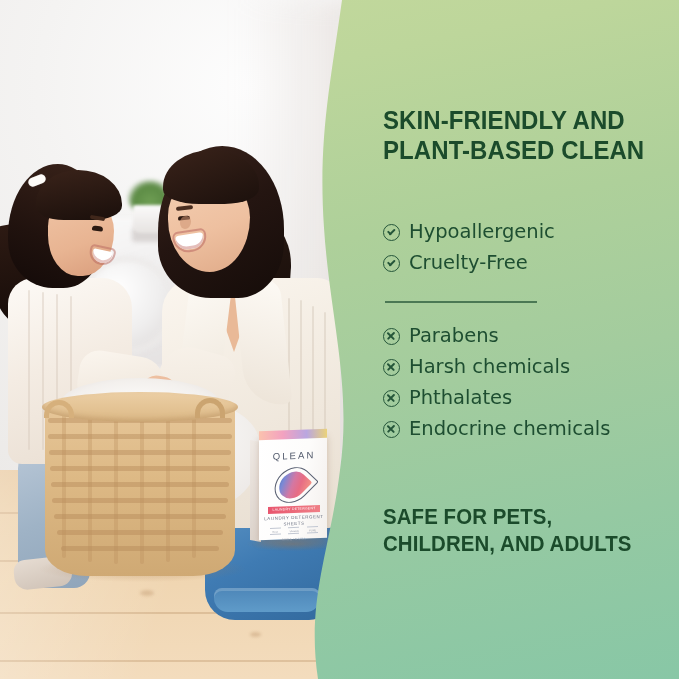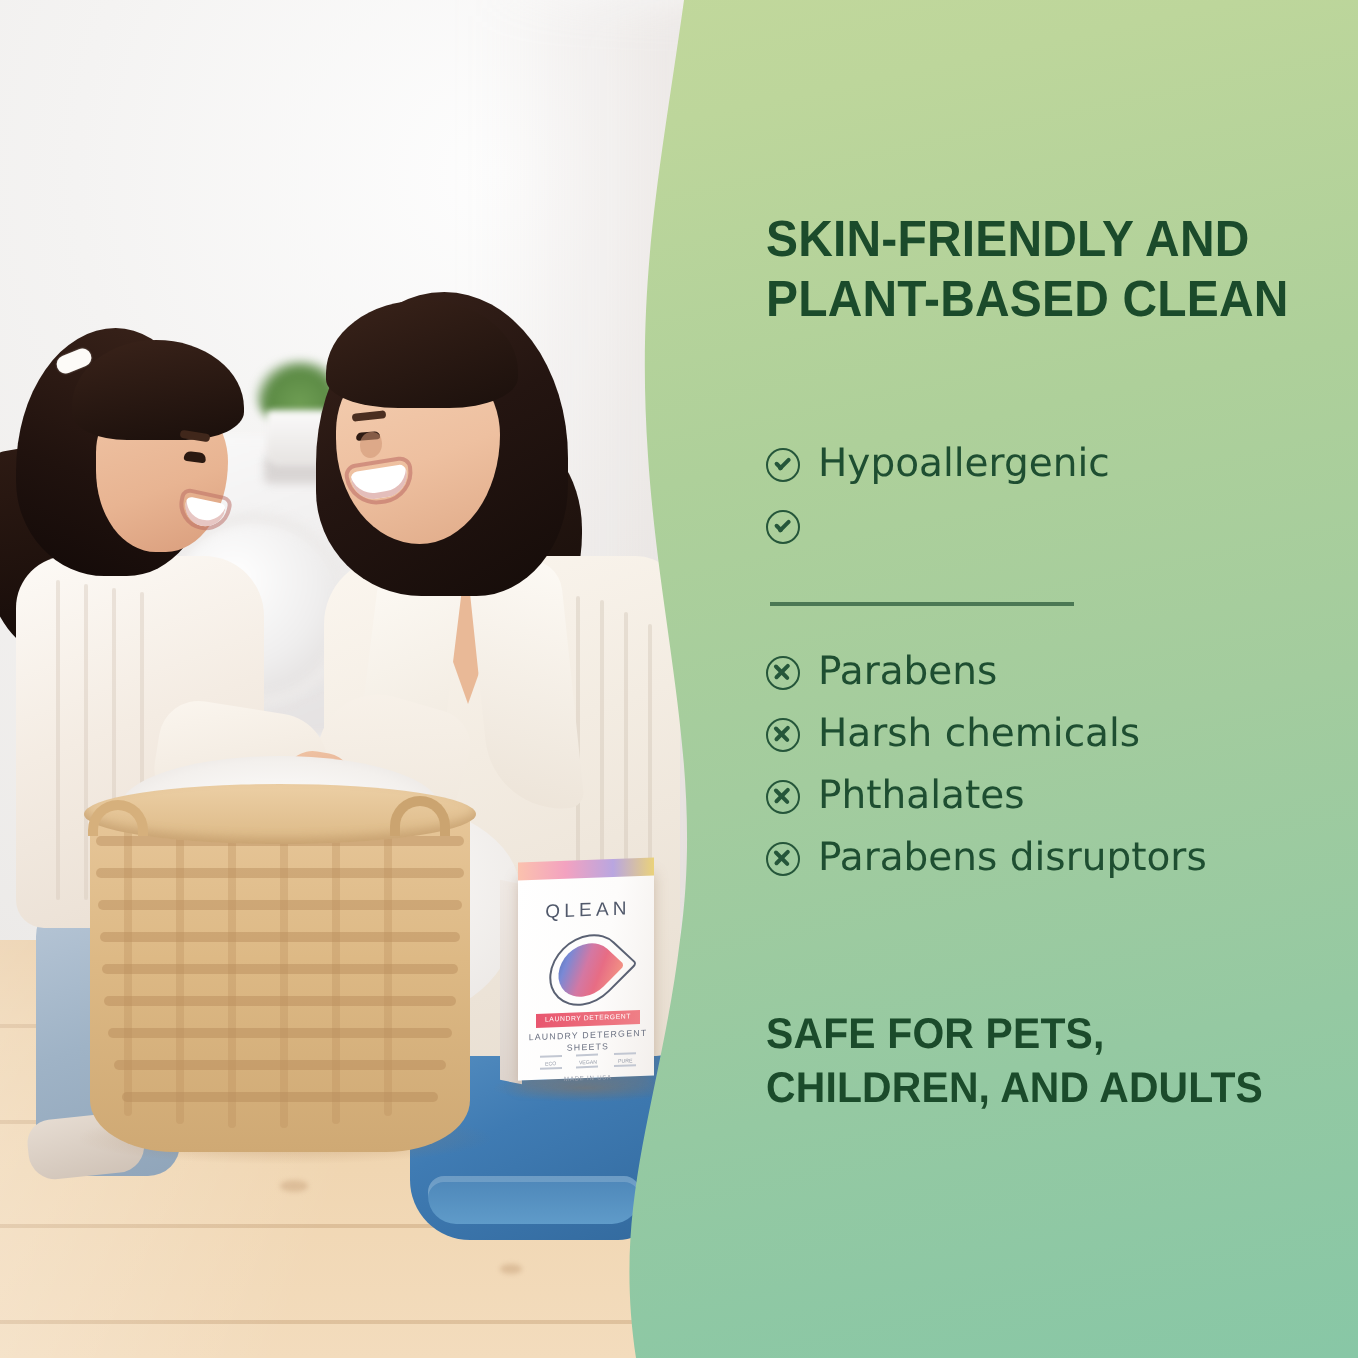--- a/index.html
+++ b/index.html
@@ -605,41 +605,42 @@
     <div class="headline">SKIN-FRIENDLY AND
 PLANT-BASED CLEAN</div>
 
     <div class="list list-good">
       <div class="li">
         <span class="ic check"></span>
         <span class="tx">Hypoallergenic</span>
       </div>
       <div class="li">
         <span class="ic check"></span>
+        <span class="tx">Cruelty-Free</span>
       </div>
     </div>
 
     <div class="divider"></div>
 
     <div class="list list-bad">
       <div class="li">
         <span class="ic cross"></span>
         <span class="tx">Parabens</span>
       </div>
       <div class="li">
         <span class="ic cross"></span>
         <span class="tx">Harsh chemicals</span>
       </div>
       <div class="li">
         <span class="ic cross"></span>
         <span class="tx">Phthalates</span>
       </div>
       <div class="li">
         <span class="ic cross"></span>
-        <span class="tx">Parabens disruptors</span>
+        <span class="tx">Endocrine chemicals</span>
       </div>
     </div>
 
     <div class="footline">SAFE FOR PETS,
 CHILDREN, AND ADULTS</div>
   </div>
 
 </div>
 
 </body></html>

